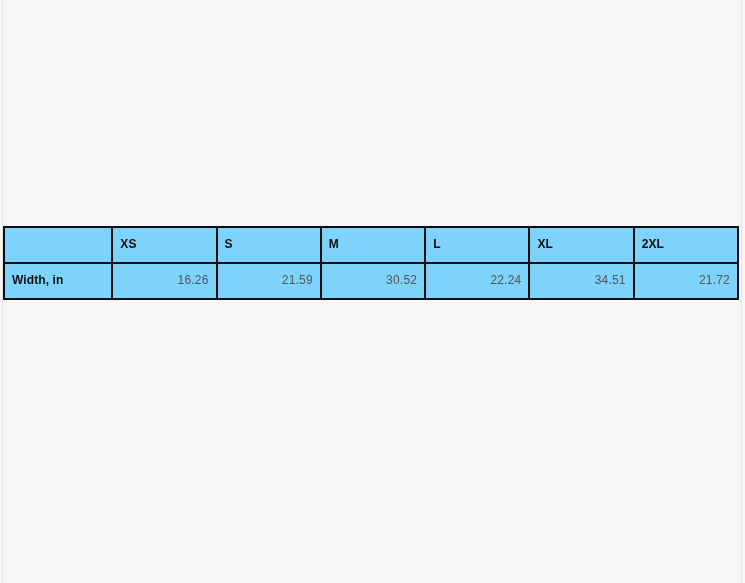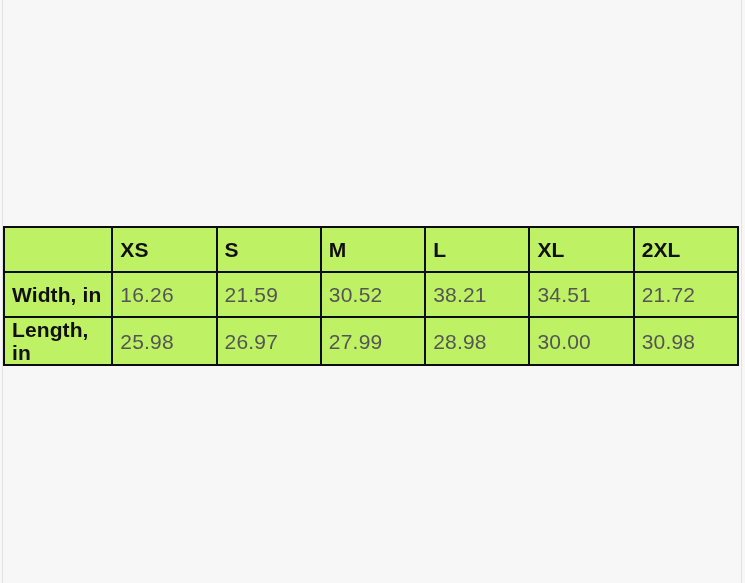--- a/index.html
+++ b/index.html
@@ -42,26 +42,26 @@
   table.size-chart {
     border-collapse: collapse;
     table-layout: fixed;
     width: 736px;
     background: #fafafa;
   }
 
   table.size-chart td,
   table.size-chart th {
     border: 2px solid #0d0d0d;
-    height: 45px;
+    height: 36px;
     padding: 0 7px;
-    font-size: 21px;
+    font-size: 12px;
     line-height: 1.1;
     vertical-align: middle;
-    background: #bef264;
+    background: #7dd3fc;
     box-sizing: border-box;
   }
 
   
   col.c-label { width: 108px; }
   col.c-size  { width: 104px; }
 
   th.col-head {
     text-align: left;
     font-weight: bold;
@@ -78,20 +78,21 @@
     text-align: left;
     font-weight: bold;
     color: #12100e;
     font-size: 16px;
     letter-spacing: 0.1px;
     padding-left: 6px;
     margin-left: 41px;
   }
 
   td.value {
+    text-align: right;
     color: #555555;
     font-weight: normal;
     font-size: 17px;
     padding-right: 8px;
     letter-spacing: 0.2px;
   }
 </style>
 </head>
 <body>
 
@@ -121,30 +122,21 @@
           <th class="col-head">XL</th>
           <th class="col-head">2XL</th>
         </tr>
       </thead>
       <tbody>
         <tr>
           <th class="row-head">Width, in</th>
           <td class="value">16.26</td>
           <td class="value">21.59</td>
           <td class="value">30.52</td>
-          <td class="value">38.21</td>
+          <td class="value">22.24</td>
           <td class="value">34.51</td>
           <td class="value">21.72</td>
-        </tr>
-        <tr>
-          <th class="row-head">Length, in</th>
-          <td class="value">25.98</td>
-          <td class="value">26.97</td>
-          <td class="value">27.99</td>
-          <td class="value">28.98</td>
-          <td class="value">30.00</td>
-          <td class="value">30.98</td>
         </tr>
       </tbody>
     </table>
   </div>
 
 </div>
 
 </body></html>

